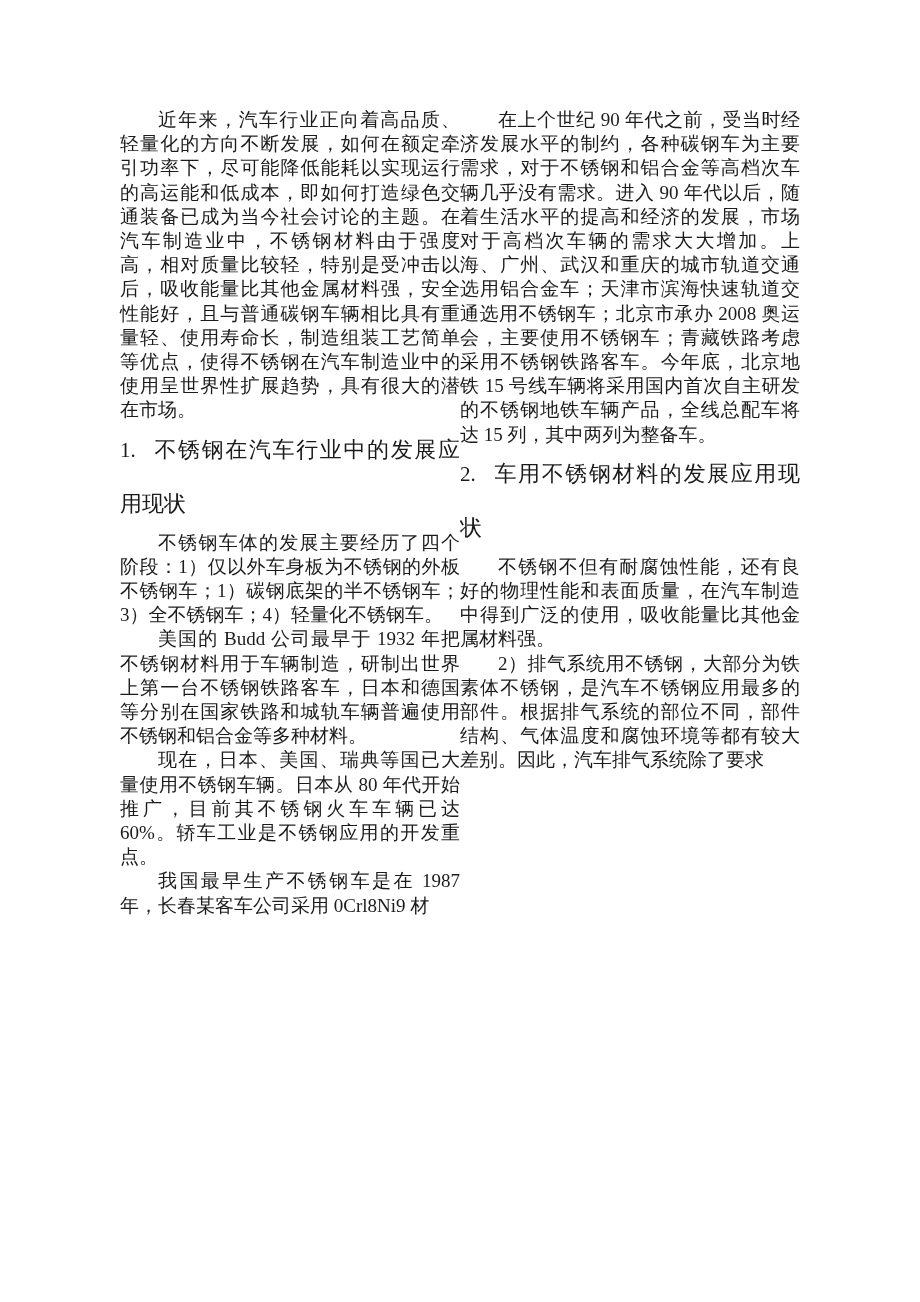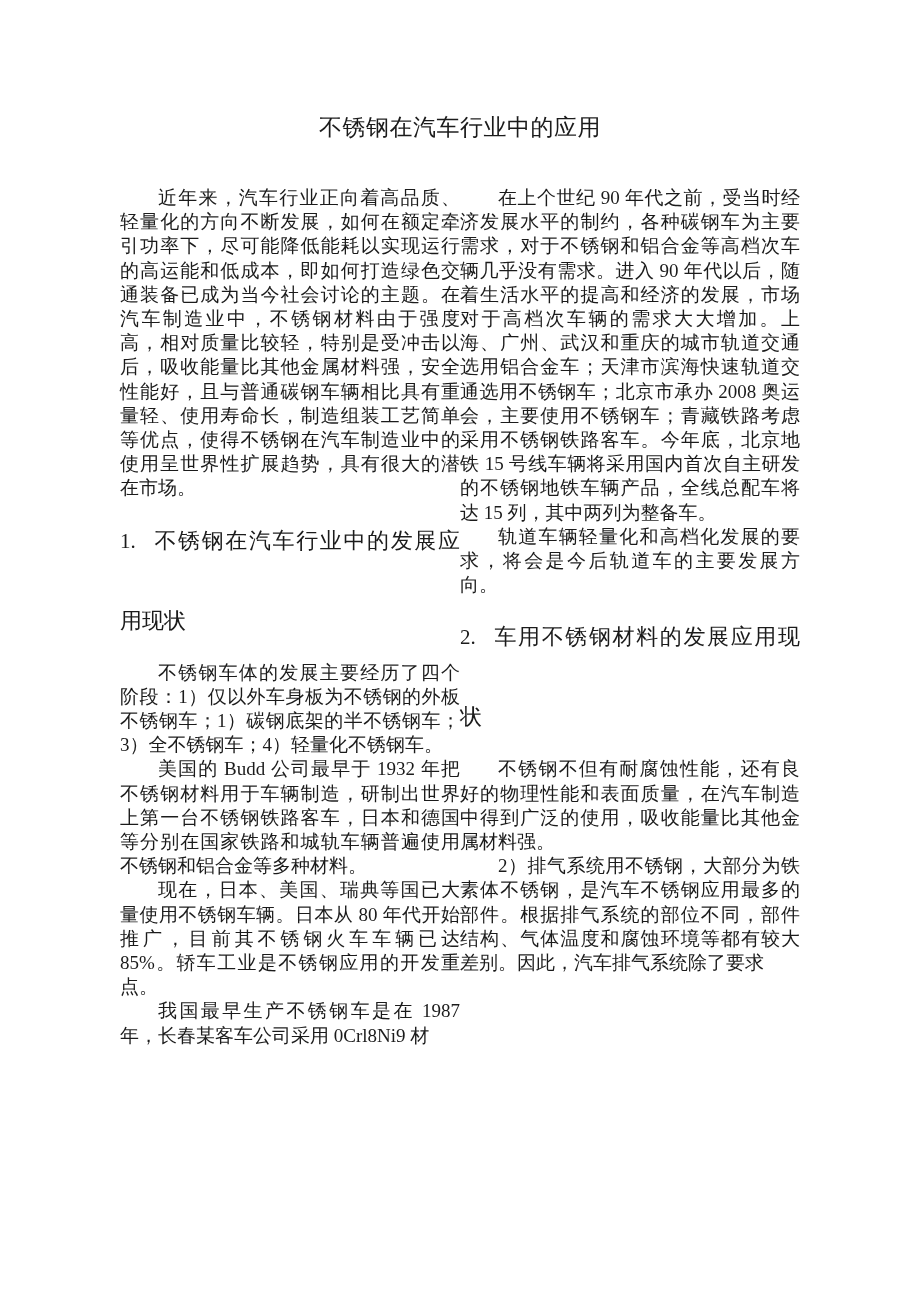--- a/index.html
+++ b/index.html
@@ -43,60 +43,58 @@
   .col p {
     margin: 0;
     text-indent: 2em;
   }
   .col p.cont {
     text-indent: 0;
   }
   .section-heading {
     font-size: 22px;
     font-weight: normal;
-    line-height: 80px;
+    line-height: 54px;
     margin: 0;
     text-align: justify;
     text-justify: inter-character;
   }
   .h-num {
     display: inline-block;
     margin-right: 17px;
     font-size: 21px;
   }
 </style>
 </head>
 <body>
 
 <div class="page">
 
-  <h1 class="doc-title">不锈钢在汽车行业中的应用</h1>
 
   <div class="columns">
 
     <div class="col">
       <p>近年来，汽车行业正向着高品质、轻量化的方向不断发展，如何在额定牵引功率下，尽可能降低能耗以实现运行的高运能和低成本，即如何打造绿色交通装备已成为当今社会讨论的主题。在汽车制造业中，不锈钢材料由于强度高，相对质量比较轻，特别是受冲击以后，吸收能量比其他金属材料强，安全性能好，且与普通碳钢车辆相比具有重量轻、使用寿命长，制造组装工艺简单等优点，使得不锈钢在汽车制造业中的使用呈世界性扩展趋势，具有很大的潜在市场。</p>
 
       <h2 class="section-heading"><span class="h-num">1.</span><span>不锈钢在汽车行业中的发展应用现状</span></h2>
 
       <p>不锈钢车体的发展主要经历了四个阶段：1）仅以外车身板为不锈钢的外板不锈钢车；1）碳钢底架的半不锈钢车；3）全不锈钢车；4）轻量化不锈钢车。</p>
 
 
       <p>美国的 Budd 公司最早于 1932 年把不锈钢材料用于车辆制造，研制出世界上第一台不锈钢铁路客车，日本和德国等分别在国家铁路和城轨车辆普遍使用不锈钢和铝合金等多种材料。</p>
 
-      <p>现在，日本、美国、瑞典等国已大量使用不锈钢车辆。日本从 80 年代开始推广，目前其不锈钢火车车辆已达 85%。轿车工业是不锈钢应用的开发重点。</p>
+      <p>现在，日本、美国、瑞典等国已大量使用不锈钢车辆。日本从 80 年代开始推广，目前其不锈钢火车车辆已达 60%。轿车工业是不锈钢应用的开发重点。</p>
 
       <p>我国最早生产不锈钢车是在 1987 年，长春某客车公司采用 0Crl8Ni9 材</p>
     </div>
 
     <div class="col">
 
       <p>在上个世纪 90 年代之前，受当时经济发展水平的制约，各种碳钢车为主要需求，对于不锈钢和铝合金等高档次车辆几乎没有需求。进入 90 年代以后，随着生活水平的提高和经济的发展，市场对于高档次车辆的需求大大增加。上海、广州、武汉和重庆的城市轨道交通选用铝合金车；天津市滨海快速轨道交通选用不锈钢车；北京市承办 2008 奥运会，主要使用不锈钢车；青藏铁路考虑采用不锈钢铁路客车。今年底，北京地铁 15 号线车辆将采用国内首次自主研发的不锈钢地铁车辆产品，全线总配车将达 15 列，其中两列为整备车。</p>
 
-      <p>轨道车辆轻量化和高档化发展的要求，将会是今后轨道车的主要发展方向。</p>
 
       <h2 class="section-heading"><span class="h-num">2.</span><span>车用不锈钢材料的发展应用现状</span></h2>
 
       <p>不锈钢不但有耐腐蚀性能，还有良好的物理性能和表面质量，在汽车制造中得到广泛的使用，吸收能量比其他金属材料强。</p>
 
       <p>2）排气系统用不锈钢，大部分为铁素体不锈钢，是汽车不锈钢应用最多的部件。根据排气系统的部位不同，部件结构、气体温度和腐蚀环境等都有较大差别。因此，汽车排气系统除了要求</p>
     </div>
 
   </div>
 </div>

